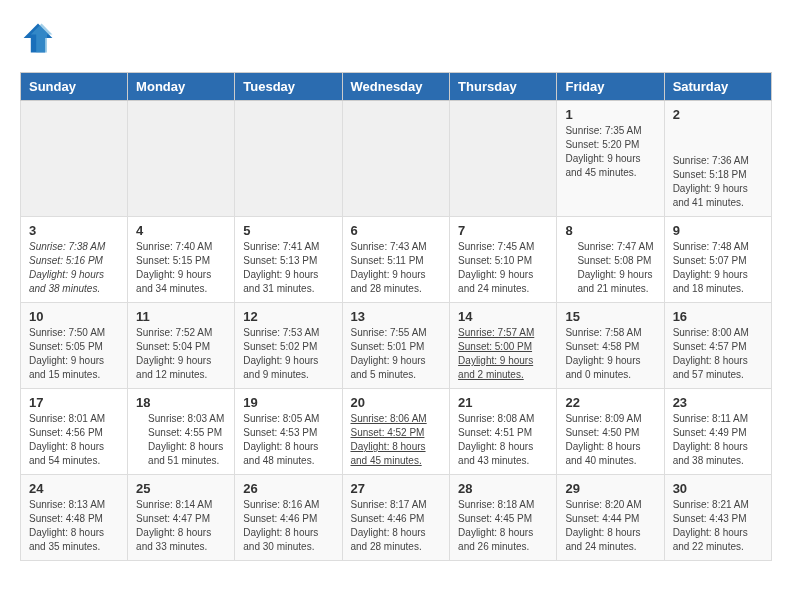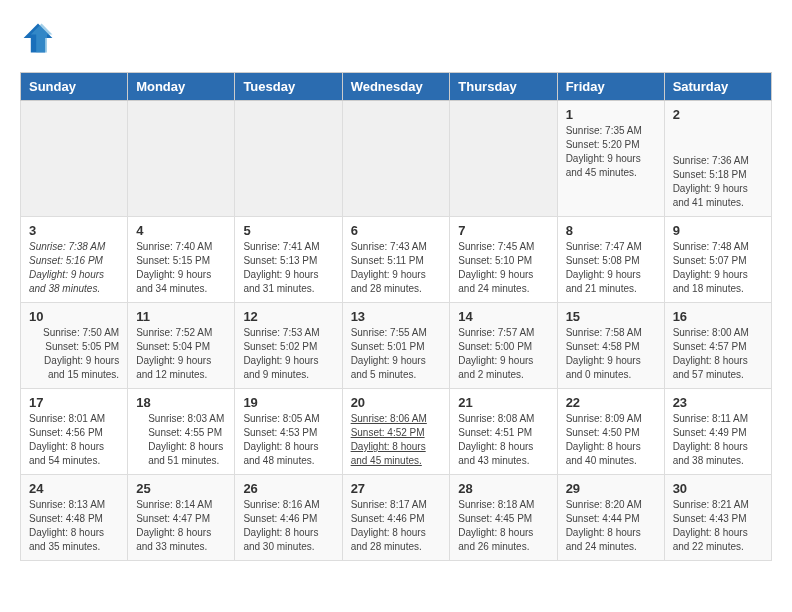--- a/index.html
+++ b/index.html
@@ -167,35 +167,35 @@
 Daylight: 9 hours and 28 minutes.</div>
         </td>
         <td>
           <span class="day-number">7</span>
           <div class="day-info" style="white-space: pre-line;">Sunrise: 7:45 AM
 Sunset: 5:10 PM
 Daylight: 9 hours and 24 minutes.</div>
         </td>
         <td>
           <span class="day-number">8</span>
-          <div class="day-info" style="white-space: pre-line;">Sunrise: 7:47 AM
+          <div class="day-info" style="white-space: pre-line; margin-left: 12px;">Sunrise: 7:47 AM
 Sunset: 5:08 PM
 Daylight: 9 hours and 21 minutes.</div>
         </td>
         <td>
           <span class="day-number">9</span>
           <div class="day-info" style="white-space: pre-line;">Sunrise: 7:48 AM
 Sunset: 5:07 PM
 Daylight: 9 hours and 18 minutes.</div>
         </td>
       </tr>
       <tr>
         <td>
           <span class="day-number">10</span>
-          <div class="day-info" style="white-space: pre-line; text-align: right;">Sunrise: 7:50 AM
+          <div class="day-info" style="white-space: pre-line;">Sunrise: 7:50 AM
 Sunset: 5:05 PM
 Daylight: 9 hours and 15 minutes.</div>
         </td>
         <td>
           <span class="day-number">11</span>
           <div class="day-info" style="white-space: pre-line;">Sunrise: 7:52 AM
 Sunset: 5:04 PM
 Daylight: 9 hours and 12 minutes.</div>
         </td>
         <td>
@@ -205,21 +205,21 @@
 Daylight: 9 hours and 9 minutes.</div>
         </td>
         <td>
           <span class="day-number">13</span>
           <div class="day-info" style="white-space: pre-line;">Sunrise: 7:55 AM
 Sunset: 5:01 PM
 Daylight: 9 hours and 5 minutes.</div>
         </td>
         <td>
           <span class="day-number">14</span>
-          <div class="day-info" style="white-space: pre-line;">Sunrise: 7:57 AM
+          <div class="day-info" style="white-space: pre-line; text-decoration: underline;">Sunrise: 7:57 AM
 Sunset: 5:00 PM
 Daylight: 9 hours and 2 minutes.</div>
         </td>
         <td>
           <span class="day-number">15</span>
           <div class="day-info" style="white-space: pre-line;">Sunrise: 7:58 AM
 Sunset: 4:58 PM
 Daylight: 9 hours and 0 minutes.</div>
         </td>
         <td>

